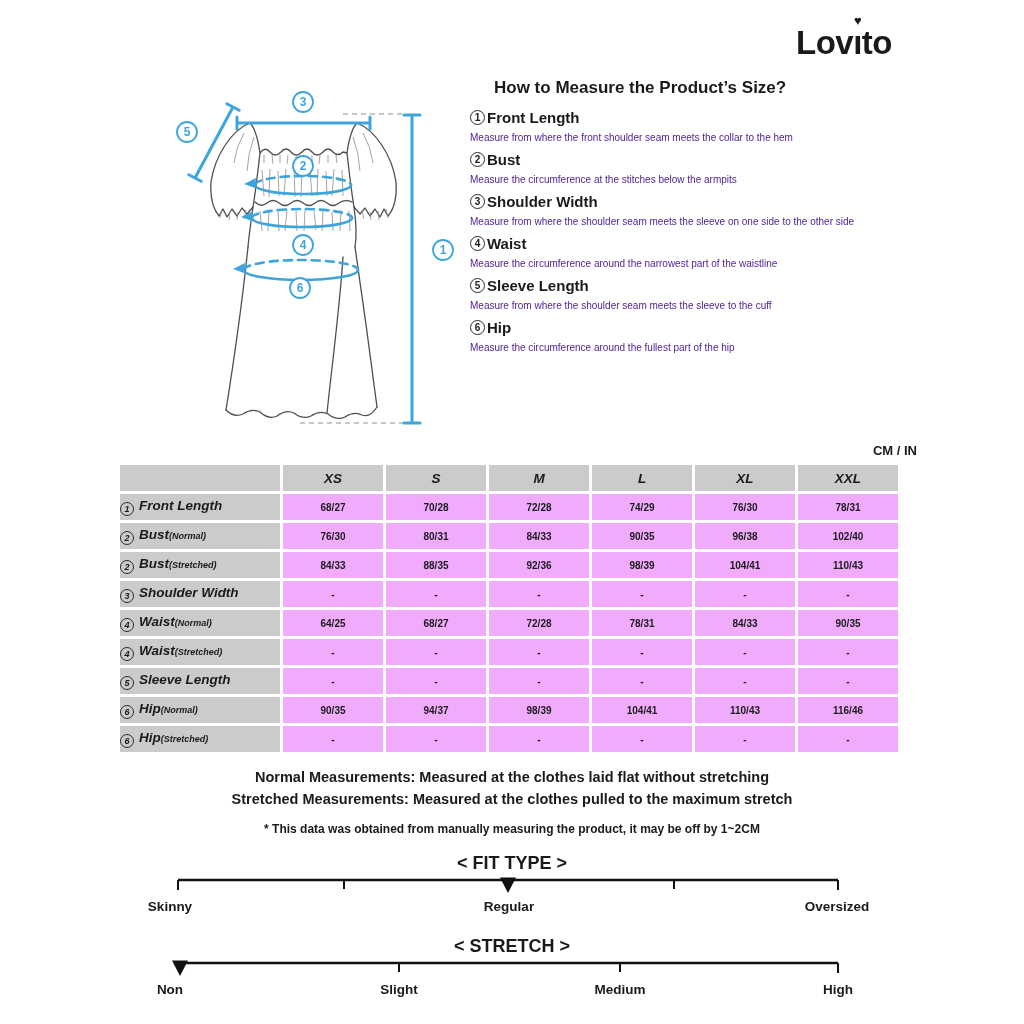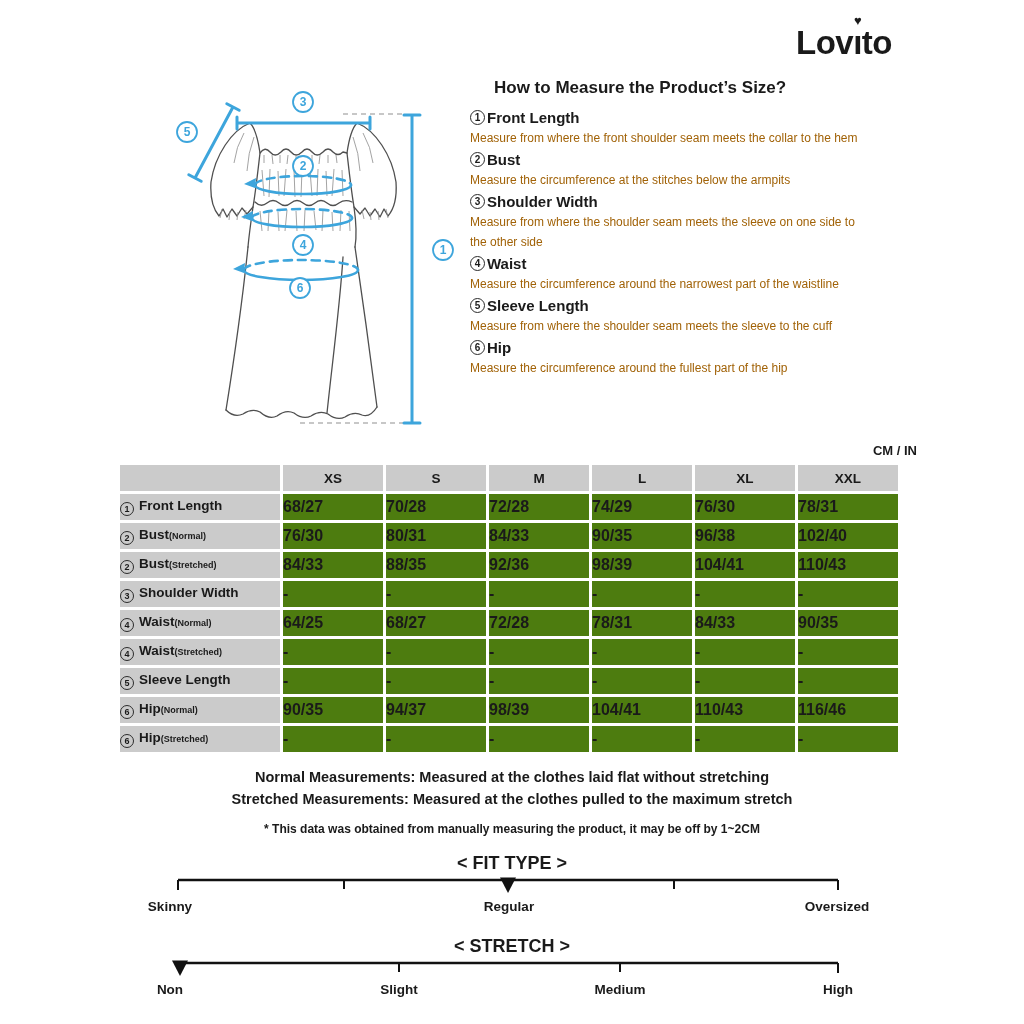--- a/index.html
+++ b/index.html
@@ -10,40 +10,40 @@
   .title{position:absolute;top:38px;left:0;width:100%;text-align:center;
          font-size:23px;font-weight:700;letter-spacing:.5px;}
   .brand{position:absolute;top:24px;left:796px;font-size:33px;font-weight:700;letter-spacing:-.5px;}
   .b-i{position:relative;display:inline-block;}
   .b-heart{position:absolute;left:50%;transform:translateX(-50%);top:-10px;font-size:13px;line-height:1;}
 
   
   .instructions{position:absolute;left:470px;top:78px;width:400px;}
   .inst-heading{font-size:17px;font-weight:700;margin-bottom:9px;margin-left:24px;}
   .inst-title{font-size:15px;font-weight:700;line-height:21px;display:flex;align-items:center;}
-  .inst-desc{font-size:12px;color:#a16207;line-height:20px;margin-bottom:1px;}
+  .inst-desc{font-size:10px;color:#4c1d95;line-height:20px;margin-bottom:1px;}
   .circ{display:inline-flex;align-items:center;justify-content:center;width:15px;height:15px;
         border:1.2px solid #2b2b2b;border-radius:50%;font-size:10px;font-weight:600;flex:none;
         box-sizing:border-box;margin-right:2px;}
 
   
   .diagram{position:absolute;left:160px;top:85px;width:320px;height:350px;}
   .diagram text{font-family:"Liberation Sans",sans-serif;font-size:12px;font-weight:600;fill:#3da5dc;}
 
   
   .unit{position:absolute;top:443px;left:0;width:901px;text-align:right;font-size:13px;font-weight:700;padding-left:16px;}
   .table-wrap{position:absolute;left:117px;top:462px;}
   table.meas{border-collapse:separate;border-spacing:3px;table-layout:fixed;}
   table.meas th,table.meas td{height:26px;padding:0;vertical-align:middle;}
-  .corner,.szh,.lbl{background:#cbcbcb;}
+  .corner,.szh,.lbl{background:#cbcbcb;font-style:italic;}
   .szh{font-size:13.5px;font-weight:700;text-align:center;}
   .lbl{text-align:left;padding-left:13px;font-size:13.5px;font-weight:600;white-space:nowrap;}
   .lbl .circ{width:14px;height:14px;font-size:9px;margin-right:5px;vertical-align:-2px;display:inline-flex;}
   .row-sub{font-size:9px;font-weight:700;}
-  .val{background:#4d7c0f;font-size:16px;font-weight:700;}
+  .val{background:#f0abfc;text-align:center;font-size:10px;font-weight:700;}
 
   
   .notes{position:absolute;top:766px;left:0;width:100%;text-align:center;
          font-size:14.5px;font-weight:600;line-height:22px;}
   .disclaimer{position:absolute;top:822px;left:0;width:100%;text-align:center;font-size:12px;font-weight:600;}
 
   
   .scale-heading{position:absolute;left:0;width:100%;text-align:center;font-size:18px;font-weight:700;}
   .fit-heading{top:853px;} .stretch-heading{top:936px;}
   .scale-svg{position:absolute;left:150px;width:720px;height:22px;}

